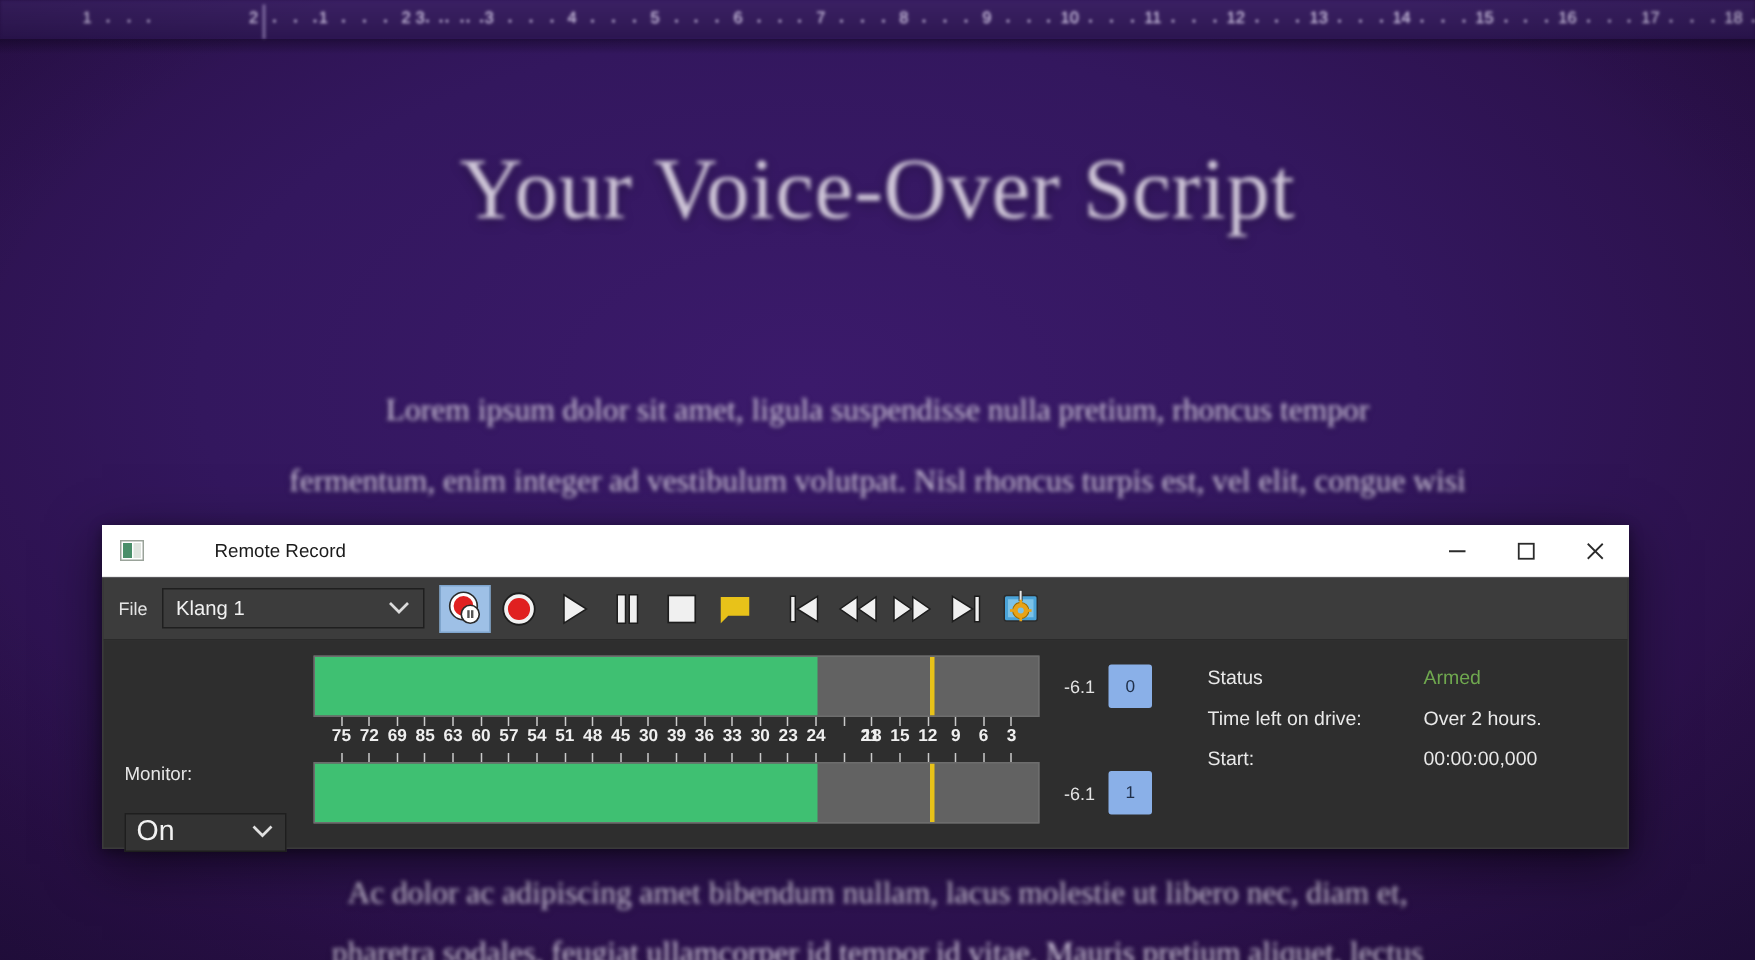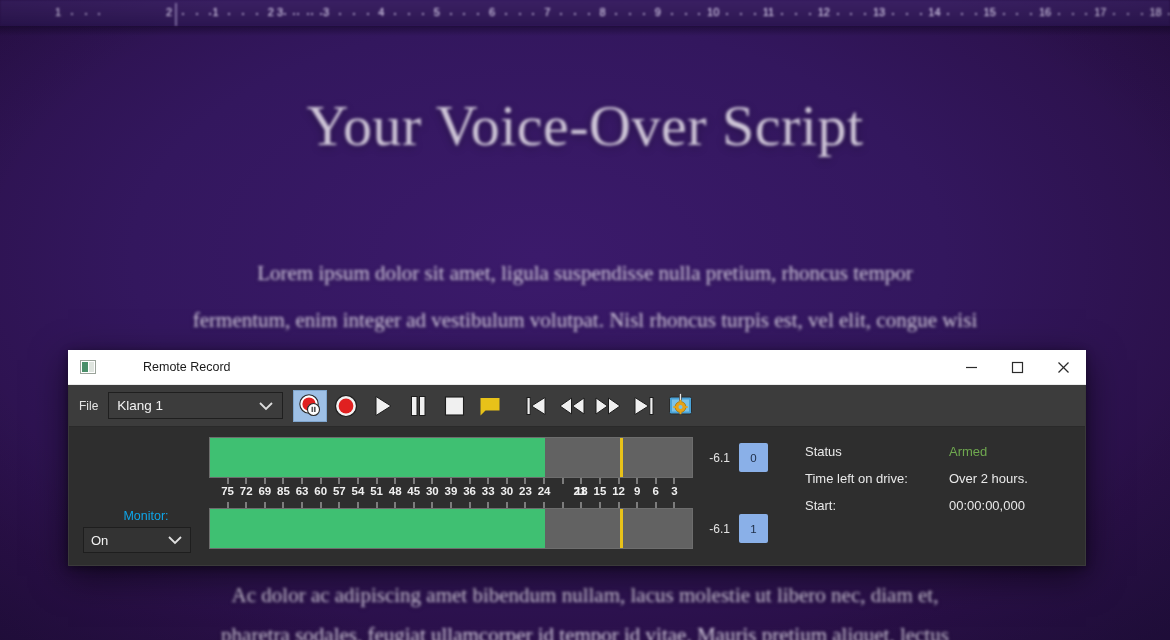--- a/index.html
+++ b/index.html
@@ -174,27 +174,27 @@
     box-shadow:inset 0 0 0 1px #2d2d2d;
   }
 
   
   #panel { display:flex; height:138px; padding-top:4px; }
 
   #monitor-col {
     width:140px; padding-left:14px; padding-top:78px;
     flex:0 0 auto;
   }
-  #monitor-label { font-size:12.5px; color:#0ea5e9; margin-bottom:4px;text-align:center; }
+  #monitor-label { font-size:12.5px; color:#e5e5e5; margin-bottom:19px; }
   #monitor-select {
     width:108px; height:26px;
     background:#333; border:1px solid #1e1e1e;
     display:flex; align-items:center; padding:0 7px;
   }
-  #monitor-select .pv { font-size:13px; color:#f2f2f2; }
+  #monitor-select .pv { font-size:19px; color:#f2f2f2; }
   #monitor-select .chev { margin-left:auto; }
 
   #meters-col { width:490px; flex:0 0 auto; position:relative; padding-top:6px;font-weight:bold;}
   .meter {
     position:relative;
     width:484px; height:41px;
     background:#626262;
     border:1px solid #6d6d6d;
     overflow:hidden;
   }

